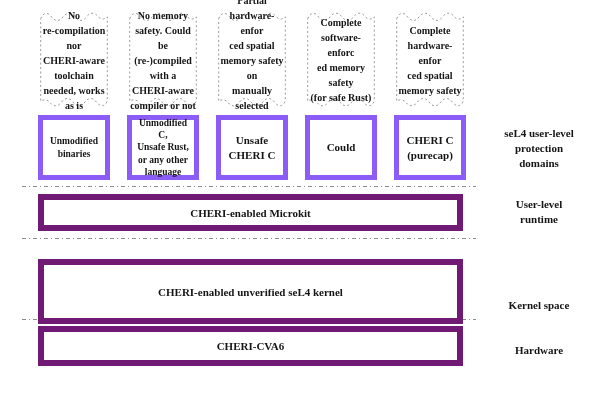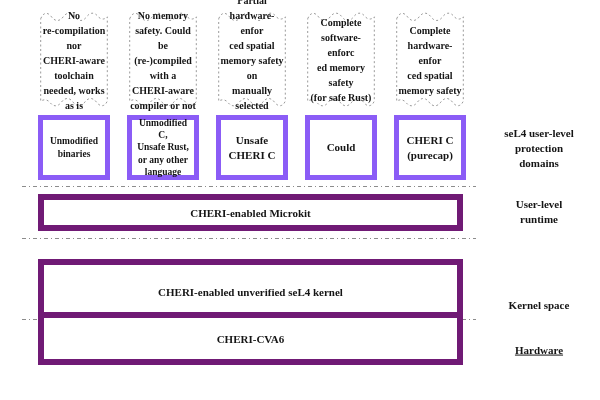--- a/index.html
+++ b/index.html
@@ -45,21 +45,21 @@
   
   .layer-box{
     position:absolute;left:38px;width:425px;
     border:6px solid #701a75;background:#fff;
     display:flex;align-items:center;justify-content:center;
     text-align:center;font-size:11px;
     box-sizing:border-box;
   }
   #layer-runtime{top:194px;height:37px;}
   #layer-kernel{top:247px;height:65px;margin-top:12px;}
-  #layer-hardware{top:312px;height:53px;}
+  #layer-hardware{top:326px;height:40px;}
 
   
   .sep{
     position:absolute;left:22px;width:454px;height:1px;
     background:repeating-linear-gradient(90deg,
       #8c8c8c 0px,#8c8c8c 4px,
       transparent 4px,transparent 7px,
       #8c8c8c 7px,#8c8c8c 8px,
       transparent 8px,transparent 11px);
   }
@@ -70,21 +70,21 @@
   
   .side-label{
     position:absolute;left:478px;width:122px;
     transform:translateY(-50%);
     text-align:center;font-size:11px;line-height:1.35;
     white-space:pre-line;
   }
   #side-domains{top:148px;text-align:center;}
   #side-runtime{top:212px;}
   #side-kernel{top:280px;margin-top:25px;}
-  #side-hardware{top:350px;text-decoration:underline;}
+  #side-hardware{top:350px;}
 </style>
 </head>
 <body>
 
 <div id="canvas">
 
   <div class="row" id="cloud-row">
     <div class="cloud">
       <svg viewBox="0 0 80 104" preserveAspectRatio="none">
           <path d="M 3,11 C 6,4 11,4 15,9 C 19,14 24,14 28,9 C 32,4 37,4 41,9 C 45,14 50,14 54,9 C 58,4 63,4 67,9 C 70,12 74,12 77,9 L 77,95 C 74,101 69,101 65,96 C 61,91 56,91 52,96 C 48,101 43,101 39,96 C 35,91 30,91 26,96 C 22,101 17,101 13,96 C 10,93 6,93 3,95 Z" fill="none" stroke="#9a9a9a" stroke-width="1" stroke-dasharray="2 2.5" vector-effect="non-scaling-stroke"></path>

